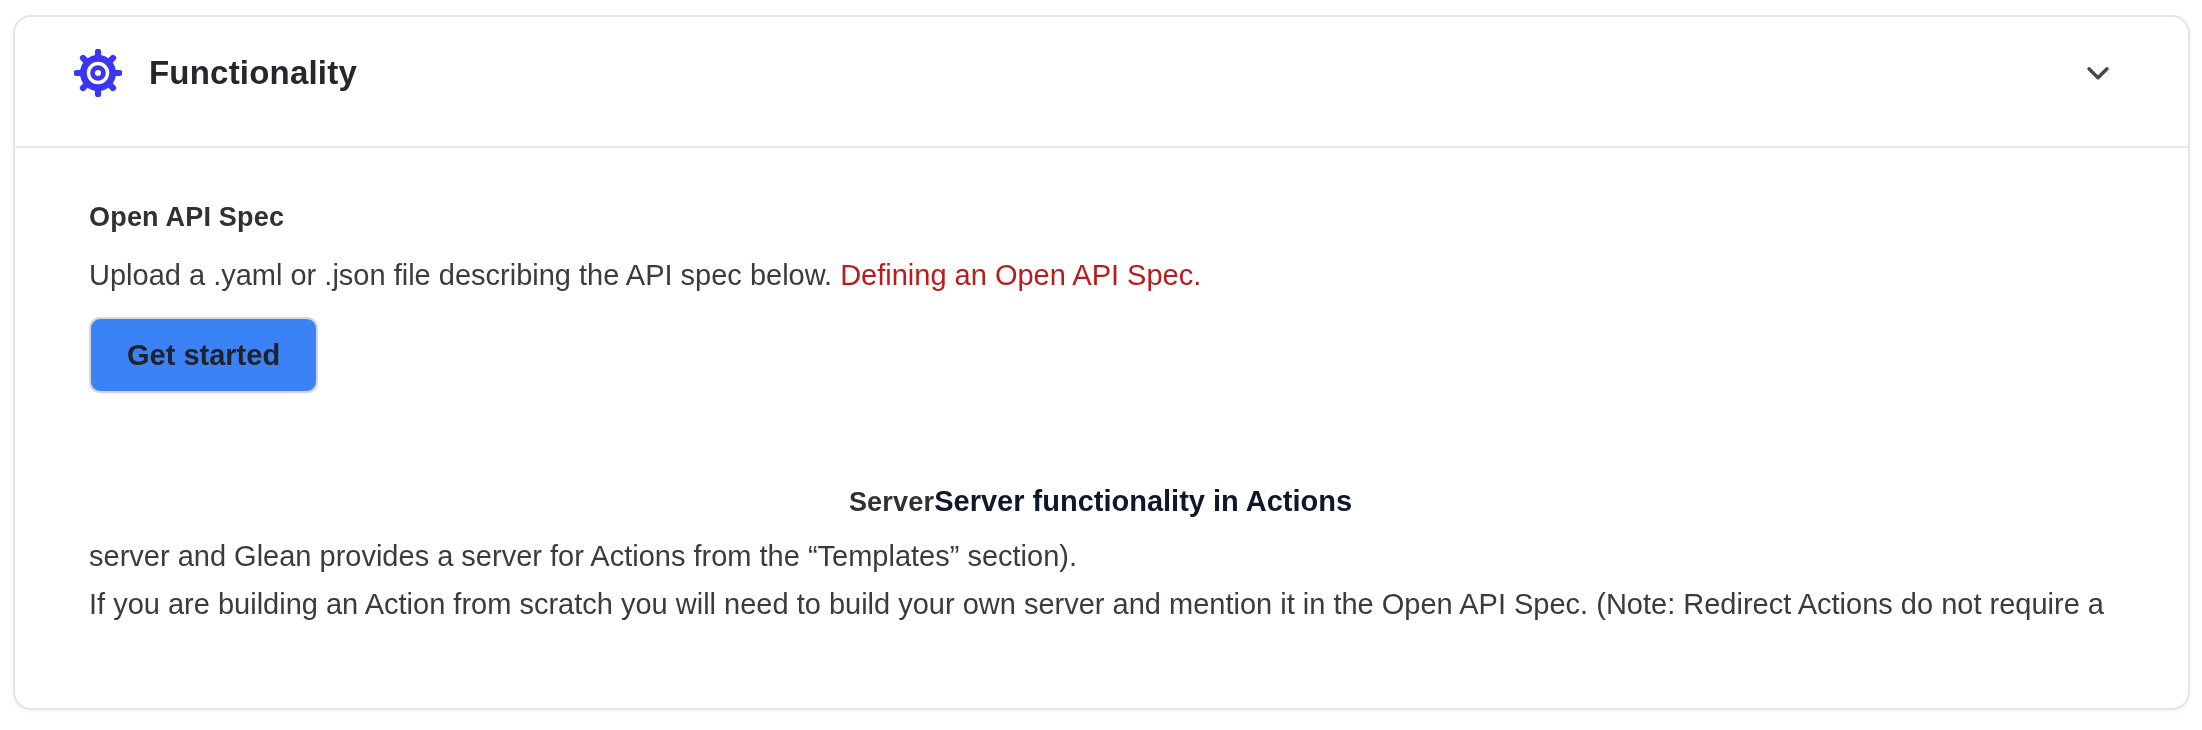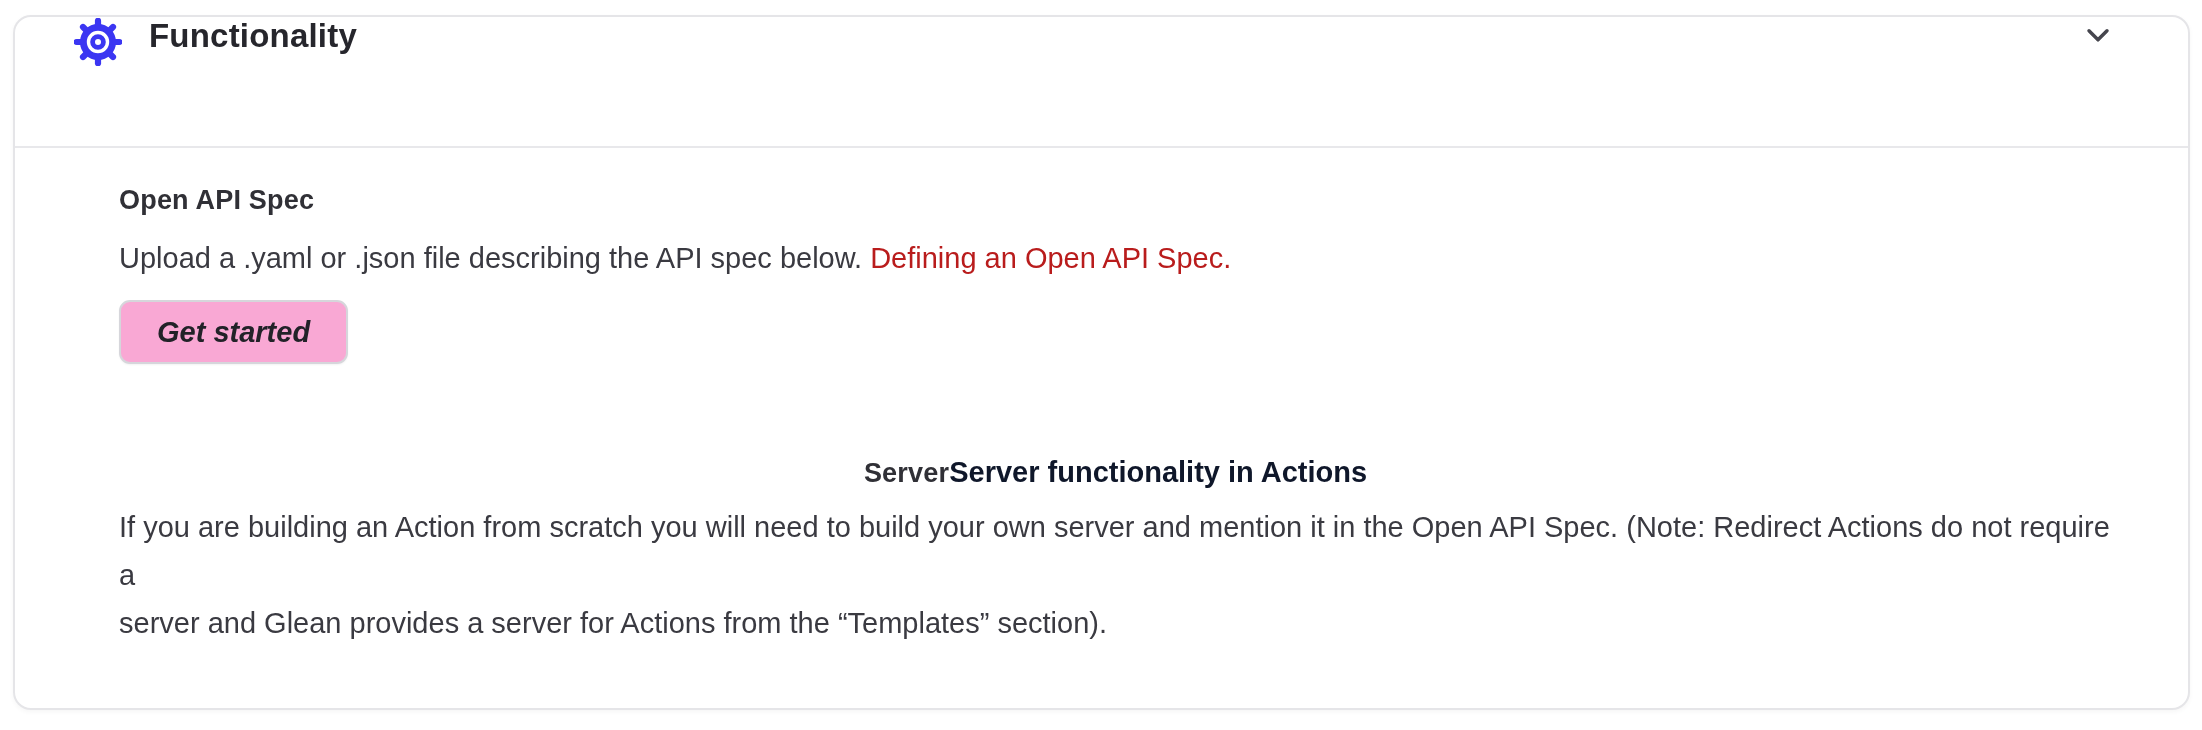--- a/index.html
+++ b/index.html
@@ -12,36 +12,36 @@
   .panel {
     position:absolute; left:13px; top:15px;
     width:2177px; height:695px;
     background:#ffffff;
     border:2px solid #E5E5E8;
     border-radius:18px;
     box-shadow:0 2px 5px rgba(0,0,0,0.04);
     overflow:hidden;
   }
   .panel-header {
-    display:flex; align-items:flex-start;
+    display:flex; align-items:center;
     height:131px;
     padding:0 72px 17px 58px;
     border-bottom:2px solid #E8E8EB;
     cursor:pointer;
   }
   .gear-wrap { width:50px; height:50px; display:flex; align-items:center; justify-content:center; flex:0 0 auto; }
   .panel-title {
     margin-left:26px;
     font-size:33px;
     font-weight:600;
     letter-spacing:0.2px;
     color:#26262C;
   }
   .chevron-wrap { margin-left:auto; display:flex; align-items:center; cursor:pointer; }
-  .panel-body { padding:37px 76px 0 74px;margin-left:30px; }
+  .panel-body { padding:54px 76px 0 74px; }
   .field-label {
     font-size:27px;
     font-weight:600;
     color:#303036;
     letter-spacing:0.2px;
   }
   .para {
     margin-top:22px;
     font-size:29px;
     line-height:40px;
@@ -49,33 +49,32 @@
   }
   a.inline-link {
     color:#b91c1c;
     text-decoration:none;
     margin-left:8px;
     cursor:pointer;
   }
   .get-started-btn {
     display:inline-block;
     margin-top:22px;
-    height:64px;
+    height:76px;
     padding:0 36px;
-    background:#f9a8d4;
+    background:#3b82f6;
     border:2px solid #D6D6DB;
     border-radius:11px;
     box-shadow:0 1px 2px rgba(0,0,0,0.05);
     font-family:"Liberation Sans", sans-serif;
     font-size:29px;
     font-weight:600;
     line-height:60px;
     color:#222228;
     cursor:pointer;
-    font-style:italic;
   }
   .server-row {
     margin-top:92px;
     display:flex;
     justify-content:center;
     align-items:baseline;
   }
   a.server-link {
     font-size:29px;
     font-weight:600;
@@ -130,18 +129,18 @@
     </div>
 
     <button class="get-started-btn">Get started</button>
 
     <div class="server-row">
       <div class="field-label">Server</div>
       <a class="server-link">Server functionality in Actions</a>
     </div>
 
     <div class="server-para">
+      <span>server and Glean provides a server for Actions from the “Templates” section).</span>
       <span>If you are building an Action from scratch you will need to build your own server and mention it in the Open API Spec. (Note: Redirect Actions do not require a</span>
-      <span>server and Glean provides a server for Actions from the “Templates” section).</span>
     </div>
 
   </div>
 </div>
 
 </body></html>

